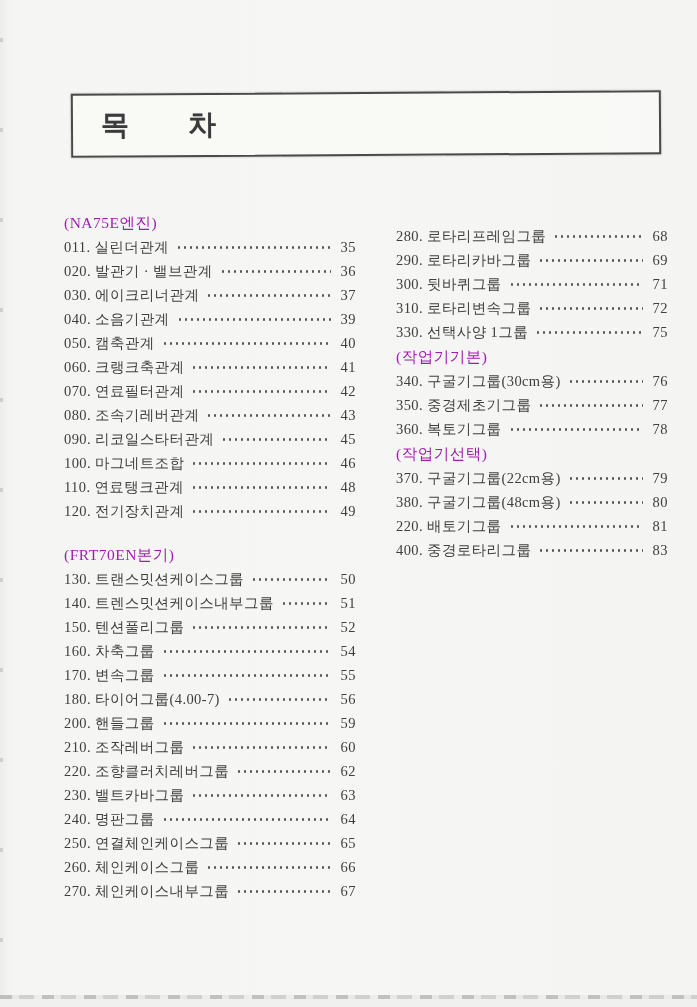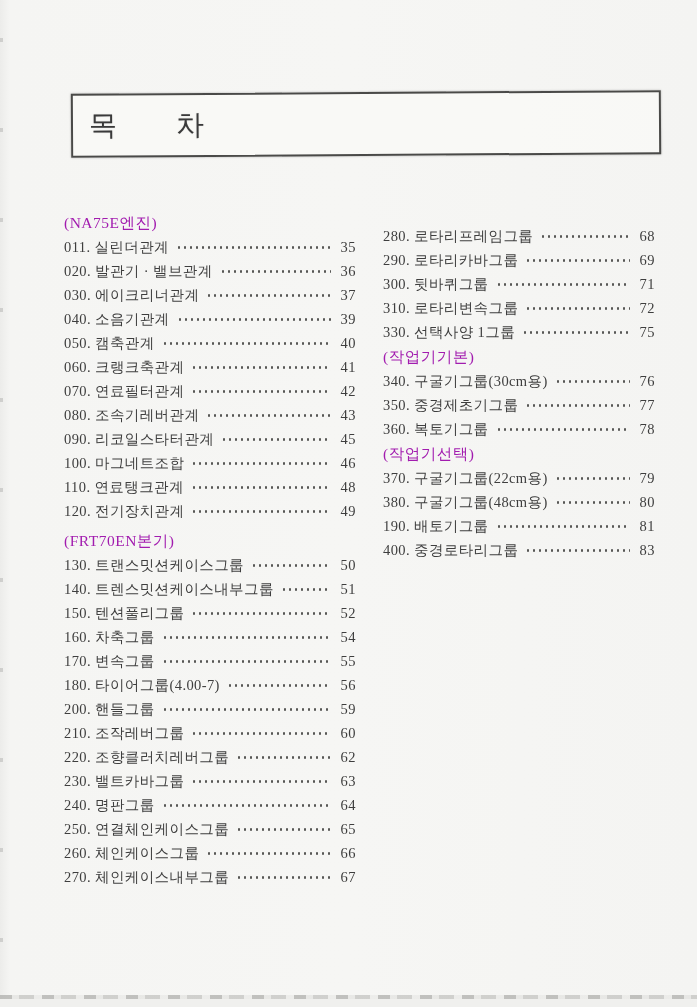--- a/index.html
+++ b/index.html
@@ -27,32 +27,32 @@
   }
 
   .title-box{
     position:absolute;left:71px;top:92px;width:586px;height:60px;
     border:2px solid #4a4a48;background:rgba(250,250,248,.65);
     transform:rotate(-0.35deg);
     box-shadow:0 0 2px rgba(90,90,90,.5);
     display:flex;align-items:center;
   }
   .title-box h1{
-    margin:0;padding:0 0 0 16px;
-    font-size:28px;font-weight:normal;letter-spacing:1px;
+    margin:12px;padding:0 0 0 16px;
+    font-size:28px;font-weight:bold;letter-spacing:1px;
     color:#3a3a3a;white-space:pre;
     text-shadow:0 0 1px rgba(80,80,80,.35);
   }
 
   .toc-col{position:absolute;display:block;}
   .toc-col-left{left:64px;top:214px;width:292px;}
-  .toc-col-right{left:383px;top:228px;width:272px;}
+  .toc-col-right{left:396px;top:228px;width:272px;}
 
   .toc-section{display:block;}
-  .toc-col-left .toc-section + .toc-section{margin-top:12px;}
+  .toc-col-left .toc-section + .toc-section{margin-top:26px;}
   .toc-col-right .toc-section + .toc-section{}
 
   .section-header{
     font-size:15.5px;line-height:17px;margin-bottom:8px;
     color:#a21caf;letter-spacing:.5px;white-space:nowrap;
   }
 
   .toc-row{
     display:flex;align-items:baseline;
     font-size:14.5px;line-height:17px;margin-bottom:7px;white-space:nowrap;
@@ -265,21 +265,21 @@
         <span class="toc-text">370. 구굴기그룹(22cm용)</span>
         <span class="leader"></span>
         <span class="toc-page">79</span>
       </div>
       <div class="toc-row">
         <span class="toc-text">380. 구굴기그룹(48cm용)</span>
         <span class="leader"></span>
         <span class="toc-page">80</span>
       </div>
       <div class="toc-row">
-        <span class="toc-text">190. 배토기그룹</span>
+        <span class="toc-text">220. 배토기그룹</span>
         <span class="leader"></span>
         <span class="toc-page">81</span>
       </div>
       <div class="toc-row">
         <span class="toc-text">400. 중경로타리그룹</span>
         <span class="leader"></span>
         <span class="toc-page">83</span>
       </div>
     </div>
   </div>

